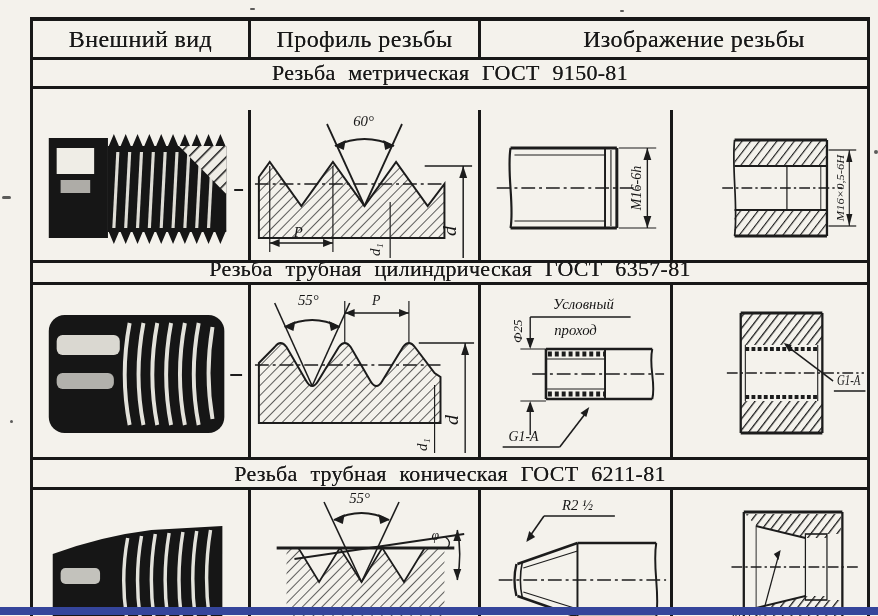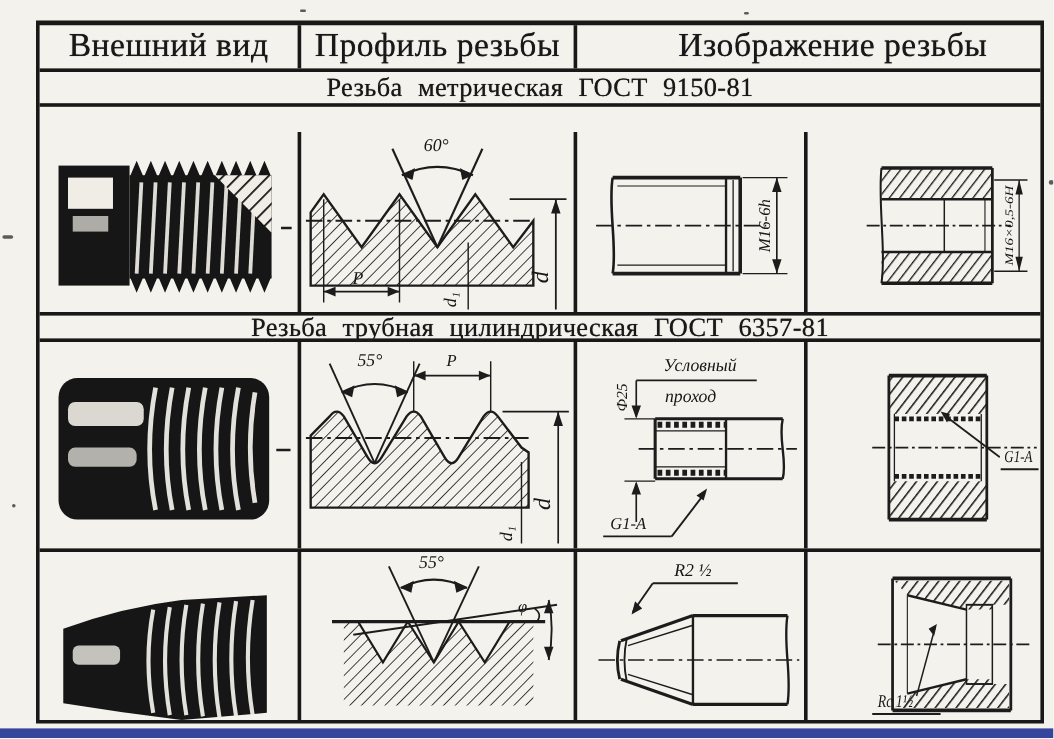--- a/index.html
+++ b/index.html
@@ -3,22 +3,22 @@
 <meta charset="utf-8">
 <style>
   html,body{margin:0;padding:0;}
   .page{position:relative;width:878px;height:616px;background:#f4f2ec;overflow:hidden;
         font-family:"Liberation Serif",serif;color:#181818;}
   .table{position:absolute;left:30px;top:17px;width:840px;border:3px solid #181818;border-top-width:4px;box-sizing:border-box;background:#f4f2ec;}
   .row{display:flex;box-sizing:border-box;border-bottom:3px solid #181818;}
   .row.last{border-bottom:none;}
   .cell{box-sizing:border-box;border-right:3px solid #181818;position:relative;overflow:hidden;}
   .cell.end{border-right:none;padding-left:40px;}
-  .hdr{display:flex;align-items:center;justify-content:center;font-size:28px;letter-spacing:.4px;text-shadow:0 0 .6px #333;}
-  .band{display:flex;align-items:center;justify-content:center;font-size:22px;word-spacing:7px;letter-spacing:.3px;text-shadow:0 0 .6px #333;}
+  .hdr{display:flex;align-items:center;justify-content:center;font-size:24px;letter-spacing:.4px;text-shadow:0 0 .6px #333;}
+  .band{display:flex;align-items:flex-end;justify-content:center;font-size:22px;word-spacing:7px;letter-spacing:.3px;text-shadow:0 0 .6px #333;}
   .w1{width:218px;} .w2{width:230px;} .w3{width:192px;} .w4{width:194px;} .w34{width:386px;}
   .h-hdr{height:39px;} .h-band1{height:29px;} .h-r1{height:153px;margin-top:21px;} .h-band2{height:22px;}
   .h-r2{height:175px;} .h-band3{height:30px;} .h-r3{height:140px;}
   svg{display:block;width:100%;height:100%;}
   .ann{font-family:"Liberation Serif",serif;font-style:italic;fill:#161616;}
   .ink{stroke:#1c1c1c;}
   .bluerule{position:absolute;left:0;top:607px;width:878px;height:8px;background:#35459b;}
   .speck{position:absolute;background:#2a2a2a;border-radius:2px;opacity:.75;}
 </style>
 </head>
@@ -247,20 +247,23 @@
           <line class="ink" x1="136" y1="60" x2="136" y2="116" stroke-width="1.4"></line>
           <line class="ink" x1="18" y1="88" x2="196" y2="88" stroke-width="1.4" stroke-dasharray="14 4 3 4"></line>
           <line class="ink" x1="156" y1="96" x2="96" y2="61" stroke-width="1.6"></line>
           <polygon points="92,58 102,60 99,67" fill="#1c1c1c"></polygon>
           <text class="ann" x="161" y="100" font-size="14">G1-А</text>
           <line class="ink" x1="157" y1="106" x2="198" y2="106" stroke-width="1.6"></line>
         </svg>
       </div>
     </div>
 
+    <div class="row band h-band3">
+      <span>Резьба трубная коническая ГОСТ 6211-81</span>
+    </div>
 
     <div class="row h-r3 last">
       <div class="cell w1">
         <svg viewBox="0 0 218 140" preserveAspectRatio="none">
           <path d="M20,64 Q70,46 120,40 L192,36 L192,134 L120,140 Q70,134 20,126 Z" fill="#161616"></path>
           <rect x="28" y="78" width="40" height="16" rx="5" fill="#efede6" opacity="0.8"></rect>
           <g stroke="#efede6" stroke-width="3.5" fill="none" opacity="0.95">
             <path d="M96,48 q-8,42 0,86"></path>
               <path d="M110,46 q-8,44 0,90"></path>
               <path d="M124,44 q-8,46 0,92"></path>

